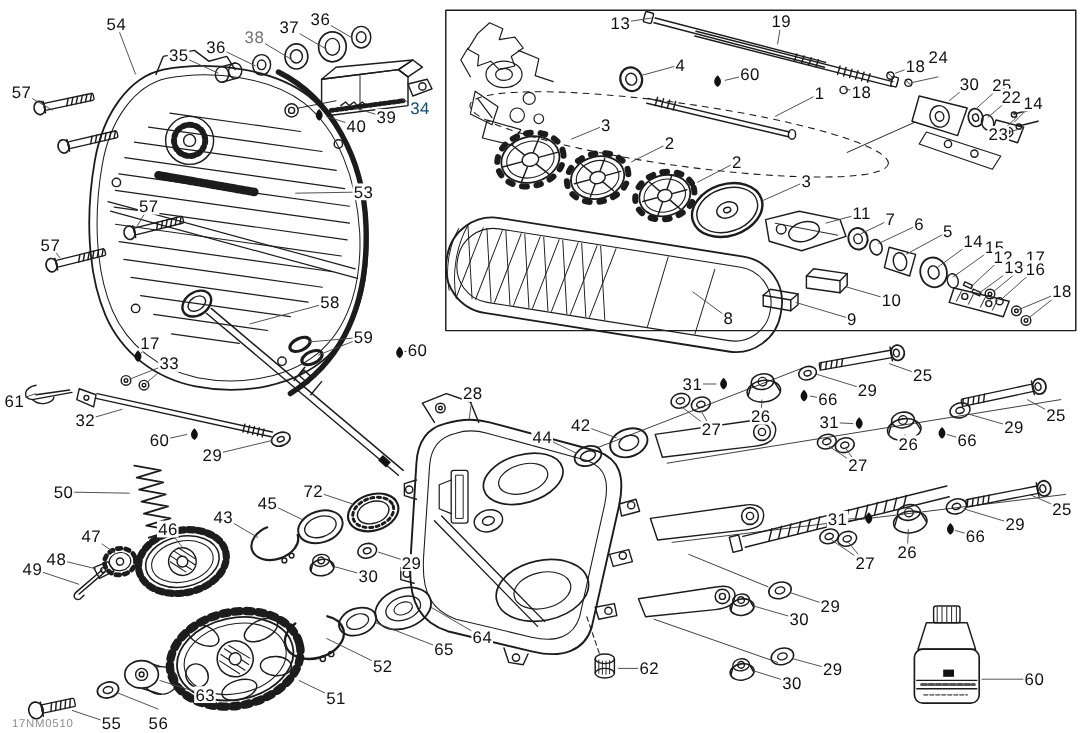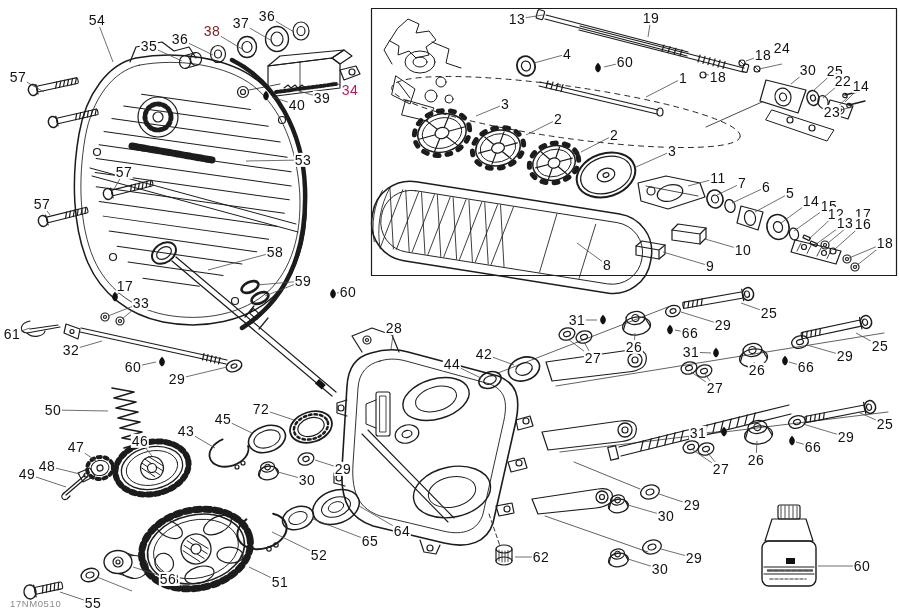--- a/index.html
+++ b/index.html
@@ -793,24 +793,24 @@
       <line x1="132" y1="591" x2="97" y2="577" stroke="#4a4a4a" stroke-width="0.8"></line>
       <line x1="93" y1="603" x2="60" y2="592" stroke="#4a4a4a" stroke-width="0.8"></line>
       <line x1="541" y1="557" x2="515" y2="557" stroke="#4a4a4a" stroke-width="0.8"></line>
     </svg>
 
 <div id="labels">
       <div class="callout" style="left: 97px; top: 20px; color: rgb(17, 17, 17);">54</div>
       <div class="callout" style="left: 18px; top: 77px; color: rgb(17, 17, 17);">57</div>
       <div class="callout" style="left: 149px; top: 46px; color: rgb(17, 17, 17);">35</div>
       <div class="callout" style="left: 180px; top: 39px; color: rgb(17, 17, 17);">36</div>
-      <div class="callout" style="left: 212px; top: 31px; color: #7f1d1d;">38</div>
+      <div class="callout" style="left: 212px; top: 31px; color: #737373;">38</div>
       <div class="callout" style="left: 241px; top: 23px; color: rgb(17, 17, 17);">37</div>
       <div class="callout" style="left: 267px; top: 16px; color: rgb(17, 17, 17);">36</div>
-      <div class="callout" style="left: 350px; top: 90px; color: #be185d;">34</div>
+      <div class="callout" style="left: 350px; top: 90px; color: #0c4a6e;">34</div>
       <div class="callout" style="left: 322px; top: 98px; color: rgb(17, 17, 17);">39</div>
       <div class="callout" style="left: 297px; top: 105px; color: rgb(17, 17, 17);">40</div>
       <div class="callout" style="left: 303px; top: 160px; color: rgb(17, 17, 17);">53</div>
       <div class="callout" style="left: 124px; top: 172px; color: rgb(17, 17, 17);">57</div>
       <div class="callout" style="left: 42px; top: 204px; color: rgb(17, 17, 17);">57</div>
       <div class="callout" style="left: 517px; top: 19px; color: rgb(17, 17, 17);">13</div>
       <div class="callout" style="left: 651px; top: 18px; color: rgb(17, 17, 17);">19</div>
       <div class="callout" style="left: 567px; top: 54px; color: rgb(17, 17, 17);">4</div>
       <div class="callout" style="left: 625px; top: 62px; color: rgb(17, 17, 17);">60</div>
       <div class="callout" style="left: 683px; top: 78px; color: rgb(17, 17, 17);">1</div>
@@ -883,20 +883,20 @@
       <div class="callout" style="left: 692px; top: 505px; color: rgb(17, 17, 17);">29</div>
       <div class="callout" style="left: 666px; top: 516px; color: rgb(17, 17, 17);">30</div>
       <div class="callout" style="left: 694px; top: 558px; color: rgb(17, 17, 17);">29</div>
       <div class="callout" style="left: 660px; top: 569px; color: rgb(17, 17, 17);">30</div>
       <div class="callout" style="left: 862px; top: 566px; color: rgb(17, 17, 17);">60</div>
       <div class="callout" style="left: 402px; top: 531px; color: rgb(17, 17, 17);">64</div>
       <div class="callout" style="left: 370px; top: 541px; color: rgb(17, 17, 17);">65</div>
       <div class="callout" style="left: 319px; top: 555px; color: rgb(17, 17, 17);">52</div>
       <div class="callout" style="left: 280px; top: 582px; color: rgb(17, 17, 17);">51</div>
       <div class="callout" style="left: 171px; top: 579px; color: rgb(17, 17, 17);">63</div>
-      <div class="callout" style="left: 132px; top: 579px; color: rgb(17, 17, 17); margin-left: 36px;">56</div>
+      <div class="callout" style="left: 132px; top: 603px; color: rgb(17, 17, 17);">56</div>
       <div class="callout" style="left: 93px; top: 603px; color: rgb(17, 17, 17);">55</div>
       <div class="callout" style="left: 541px; top: 557px; color: rgb(17, 17, 17);">62</div>
     </div>
 
 <div class="watermark">17NM0510</div>
 
 </div>
 
 </body></html>

